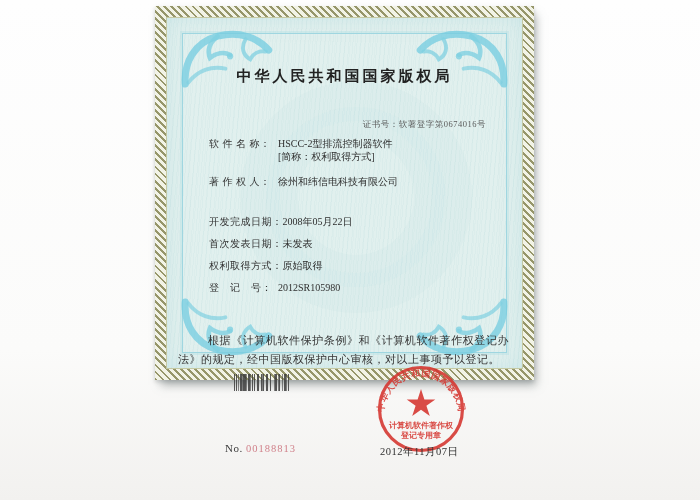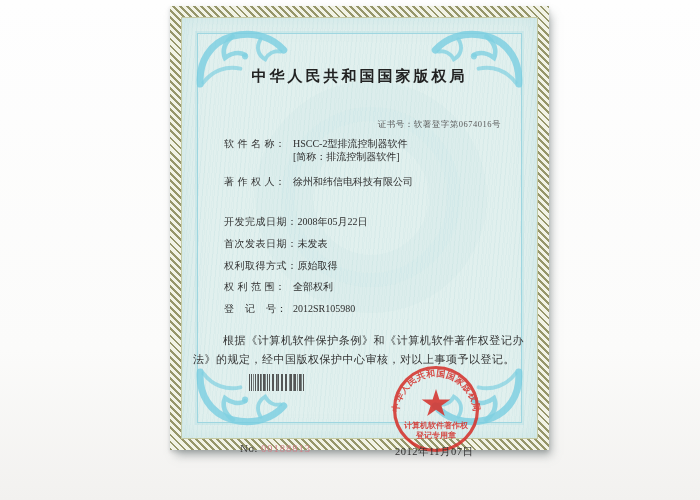--- a/index.html
+++ b/index.html
@@ -6,21 +6,21 @@
   html,body { width:700px; height:500px; overflow:hidden; }
   body {
     font-family: "Liberation Serif", "DejaVu Serif", serif;
     background:#ffffff;
   }
   .page {
     position:relative; width:700px; height:500px;
     background:linear-gradient(180deg,#fefefe 0%,#fbfbfa 70%,#f2f1ef 100%);
   }
   .certificate {
-    position:absolute; left:170px; top:6px; width:379px; height:444px;
+    position:absolute; left:155px; top:6px; width:379px; height:374px;
     background:#f4f5ea;
     box-shadow: 4px 7px 9px -2px rgba(110,118,118,0.55), 0 2px 4px rgba(130,135,135,0.35);
   }
   .frame {
     position:absolute; inset:0;
     border:11px solid #a5a577;
     border-image: repeating-linear-gradient(45deg, #96966a 0 2px, #f2f3e6 2px 5px) 11;
   }
   .paper {
     position:absolute; inset:11px;
@@ -174,37 +174,34 @@
       <div class="authority">中华人民共和国国家版权局</div>
 
       <div class="cert-no">
         <span>证书号：</span><span>软著登字第0674016号</span>
       </div>
 
       <div class="fields">
         <div class="field-row">
           <span class="flabel">软 件 名 称：</span><span class="fvalue">
             <span style="display:block">HSCC-2型排流控制器软件</span>
-            <span style="display:block">[简称：排流控制器软件]</span>
+            <span style="display:block">[简称：权利取得方式]</span>
           </span>
         </div>
         <div class="field-row fr2">
           <span class="flabel">著 作 权 人：</span><span class="fvalue">徐州和纬信电科技有限公司</span>
         </div>
         <div class="field-row fr3">
           <span class="flabel">开发完成日期：</span><span class="fvalue">2008年05月22日</span>
         </div>
         <div class="field-row fr4">
           <span class="flabel">首次发表日期：</span><span class="fvalue">未发表</span>
         </div>
         <div class="field-row fr5">
           <span class="flabel">权利取得方式：</span><span class="fvalue">原始取得</span>
-        </div>
-        <div class="field-row fr6">
-          <span class="flabel">权 利 范 围：</span><span class="fvalue">全部权利</span>
         </div>
         <div class="field-row fr7">
           <span class="flabel">登　记　号：</span><span class="fvalue">2012SR105980</span>
         </div>
       </div>
 
       <div class="paragraph">根据《计算机软件保护条例》和《计算机软件著作权登记办法》的规定，经中国版权保护中心审核，对以上事项予以登记。</div>
 
       <div class="barcode"></div>
 

